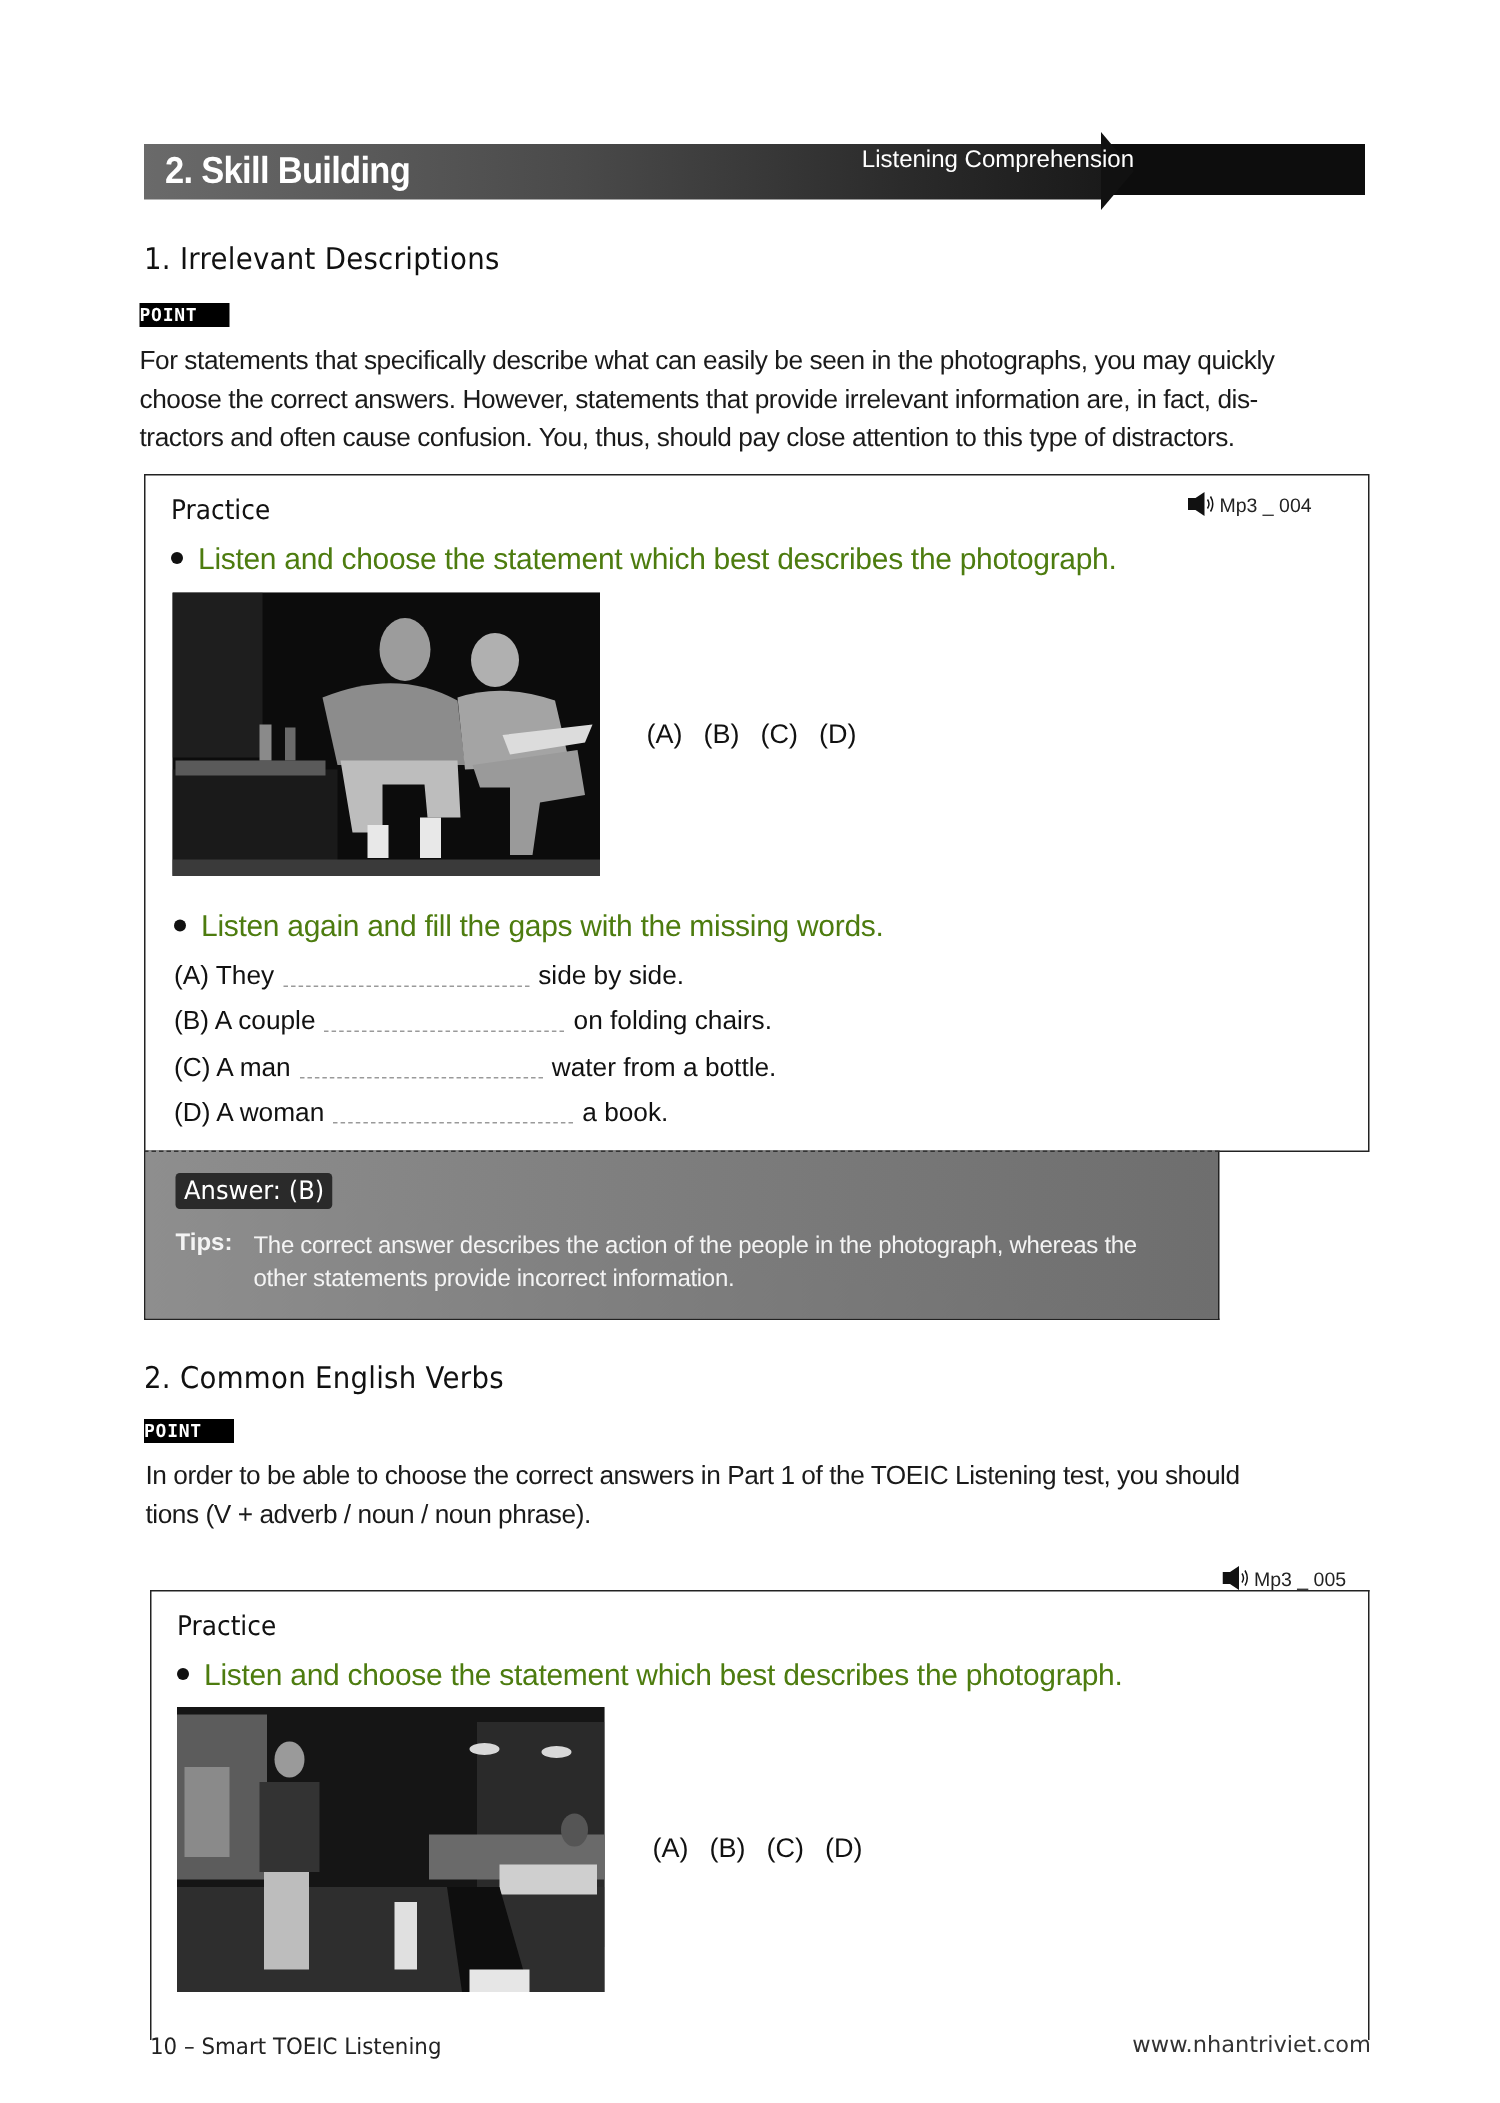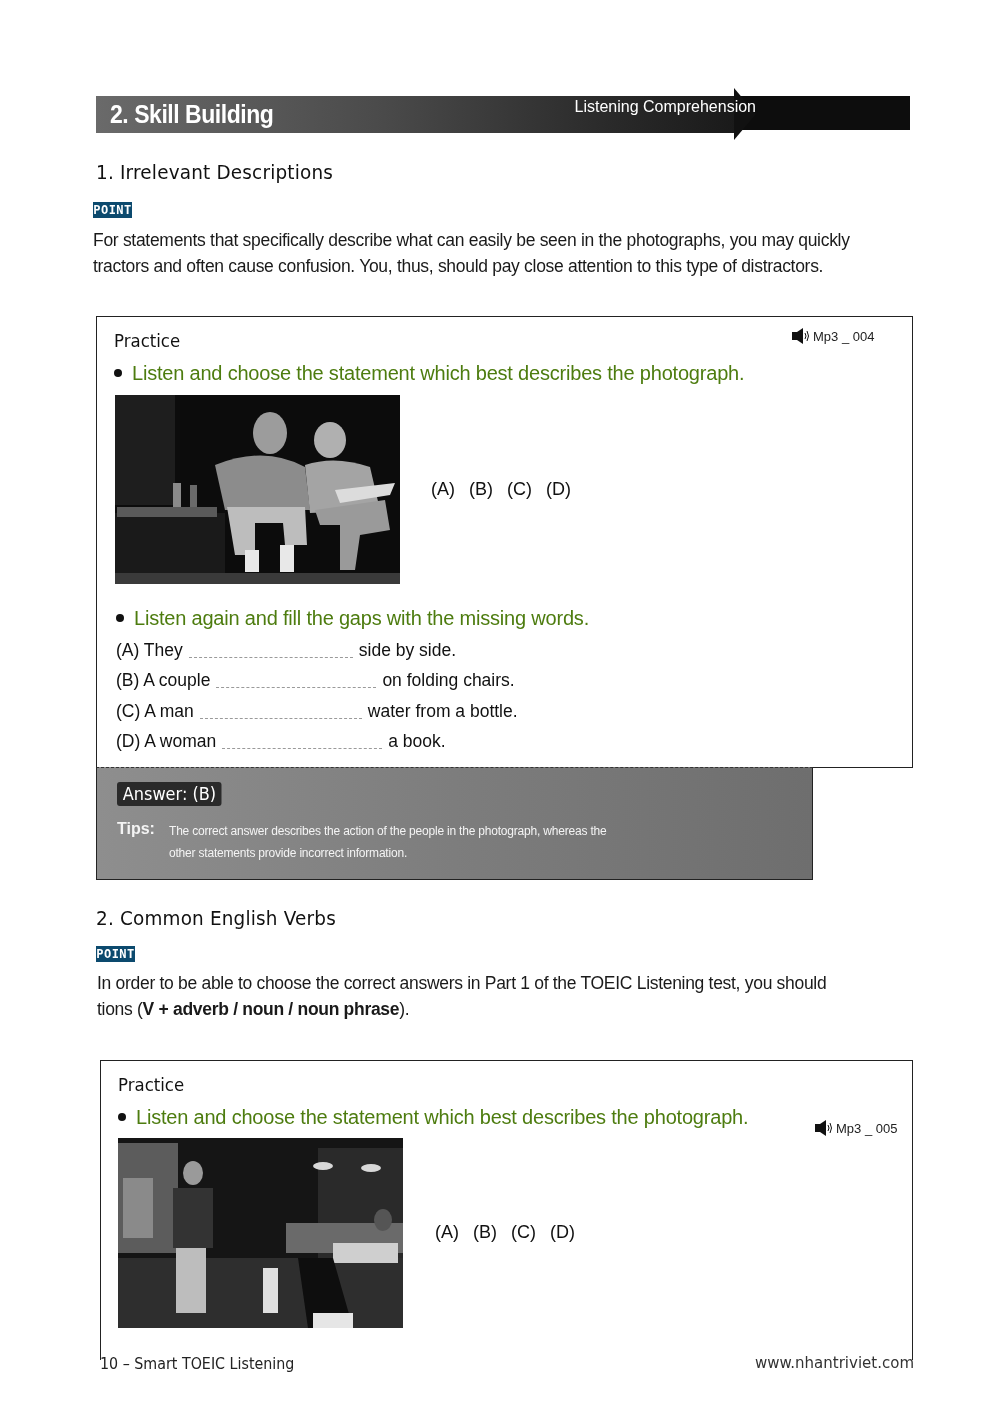--- a/index.html
+++ b/index.html
@@ -26,29 +26,29 @@
     .banner-sub {
       position: absolute; right: 6px; top: 2px; color: #fff; font-size: 16px;
       font-family: "Liberation Sans", sans-serif;
     }
 
     .h2 {
       position: absolute; font-family: "DejaVu Sans", sans-serif; font-size: 20px; color: #111;
       transform: scaleX(0.92); transform-origin: left; letter-spacing: 0.2px;
     }
     .point-badge {
-      position: absolute; width: 39px; height: 16px; background: #0c4a6e; color: #fff;
+      position: absolute; width: 60px; height: 16px; background: #000000; color: #fff;
       font-family: "DejaVu Sans Mono", monospace; font-weight: bold; font-size: 12px;
-      text-align: center; line-height: 16px; letter-spacing: 0.5px;
+      text-align: left; line-height: 16px; letter-spacing: 0.5px;
     }
     .para {
       position: absolute; font-family: "Liberation Sans", sans-serif; font-size: 17.5px; line-height: 25.5px;
       color: #1a1a1a; letter-spacing: -0.3px;
     }
-    .para b { font-weight: bold; }
+    .para b { font-weight: normal; }
 
     .practice-box { position: absolute; border: 1.5px solid #222; background: #fff; }
     .practice-title {
       position: absolute; font-family: "DejaVu Sans", sans-serif; font-size: 18px; color: #111;
       transform: scaleX(0.92); transform-origin: left;
     }
     .mp3 { position: absolute; display: flex; align-items: center; gap: 3px; font-size: 13px; color: #222; }
     .speaker { width: 18px; height: 16px; position: relative; display: inline-block; }
     .instruction {
       position: absolute; font-size: 20px; color: #4d7c0f; letter-spacing: -0.2px;
@@ -64,40 +64,41 @@
       position: absolute; left: 96px; top: 767px; width: 717px; height: 113px;
       background: linear-gradient(90deg, #8e8e8e 0%, #7d7d7d 50%, #6e6e6e 100%);
       border: 1.5px solid #222; border-top: 1.5px dashed #333;
     }
     .answer-badge {
       position: absolute; left: 20px; top: 14px; background: #2a2a2a; color: #fff;
       padding: 2px 6px; border-radius: 3px; font-family: "DejaVu Sans", sans-serif; font-size: 17px;
       transform: scaleX(0.95); transform-origin: left;
     }
     .tips-label { position: absolute; left: 20px; top: 52px; color: #f4f4f4; font-weight: bold; font-size: 16px; }
-    .tips-text { position: absolute; left: 72px; top: 52px; width: 720px; color: #f4f4f4; font-size: 12px; line-height: 22px; letter-spacing: -0.2px; }
+    .tips-text { position: absolute; left: 72px; top: 52px; width: 720px; color: #f4f4f4; font-size: 16px; line-height: 22px; letter-spacing: -0.2px; }
 
     .footer-left { position: absolute; left: 100px; top: 1355px; font-family: "DejaVu Sans", sans-serif; font-size: 15px; color: #222; transform: scaleX(0.95); transform-origin: left; }
     .footer-right { position: absolute; right: 86px; top: 1354px; font-family: "DejaVu Sans", sans-serif; font-size: 15px; color: #333; }
   </style>
 </head>
 <body>
 
 <div class="banner">
   <div class="banner-bar"></div>
   <div class="banner-black"></div>
   <div class="banner-arrow"></div>
   <div class="banner-title">2. Skill Building</div>
   <div class="banner-sub">Listening Comprehension</div>
 </div>
 
 <div class="h2" style="left:96px; top:160px;">1. Irrelevant Descriptions</div>
 <div class="point-badge" style="left:93px; top:202px;">POINT</div>
 <div class="para" style="left:93px; top:228px; width:830px;">
   <div>For statements that specifically describe what can easily be seen in the photographs, you may quickly</div>
+  <div>choose the correct answers. However, statements that provide irrelevant information are, in fact, dis-</div>
   <div>tractors and often cause confusion. You, thus, should pay close attention to this type of distractors.</div>
 </div>
 
 <div class="practice-box" style="left:96px; top:316px; width:817px; height:452px;"></div>
 <div class="practice-title" style="left:114px; top:330px;">Practice</div>
 <div class="mp3" style="left:792px; top:328px;">
   <span class="speaker">
     <svg width="18" height="16" viewBox="0 0 18 16">
         <polygon points="0,4 5,4 11,0 11,16 5,12 0,12" fill="#111"></polygon>
         <path d="M13 5 Q15 8 13 11" stroke="#111" fill="none" stroke-width="1"></path>
@@ -173,21 +174,21 @@
 
 <div class="h2" style="left:96px; top:906px;">2. Common English Verbs</div>
 <div class="point-badge" style="left:96px; top:946px;">POINT</div>
 <div class="para" style="left:97px; top:971px; width:830px;">
   <div>In order to be able to choose the correct answers in Part 1 of the TOEIC Listening test, you should</div>
   <div><span>tions (</span><b>V + adverb / noun / noun phrase</b><span>).</span></div>
 </div>
 
 <div class="practice-box" style="left:100px; top:1060px; width:813px; height:300px; border-bottom:none;"></div>
 <div class="practice-title" style="left:118px; top:1074px;">Practice</div>
-<div class="mp3" style="left:795px; top:1120px;padding-left:20px;">
+<div class="mp3" style="left:795px; top:1044px;padding-left:20px;">
   <span class="speaker">
     <svg width="18" height="16" viewBox="0 0 18 16">
         <polygon points="0,4 5,4 11,0 11,16 5,12 0,12" fill="#111"></polygon>
         <path d="M13 5 Q15 8 13 11" stroke="#111" fill="none" stroke-width="1"></path>
         <path d="M15 3 Q18 8 15 13" stroke="#111" fill="none" stroke-width="1"></path>
       </svg>
   </span>
   <span>Mp3 _ 005</span>
 </div>
 <div class="instruction" style="left:118px; top:1106px;">

